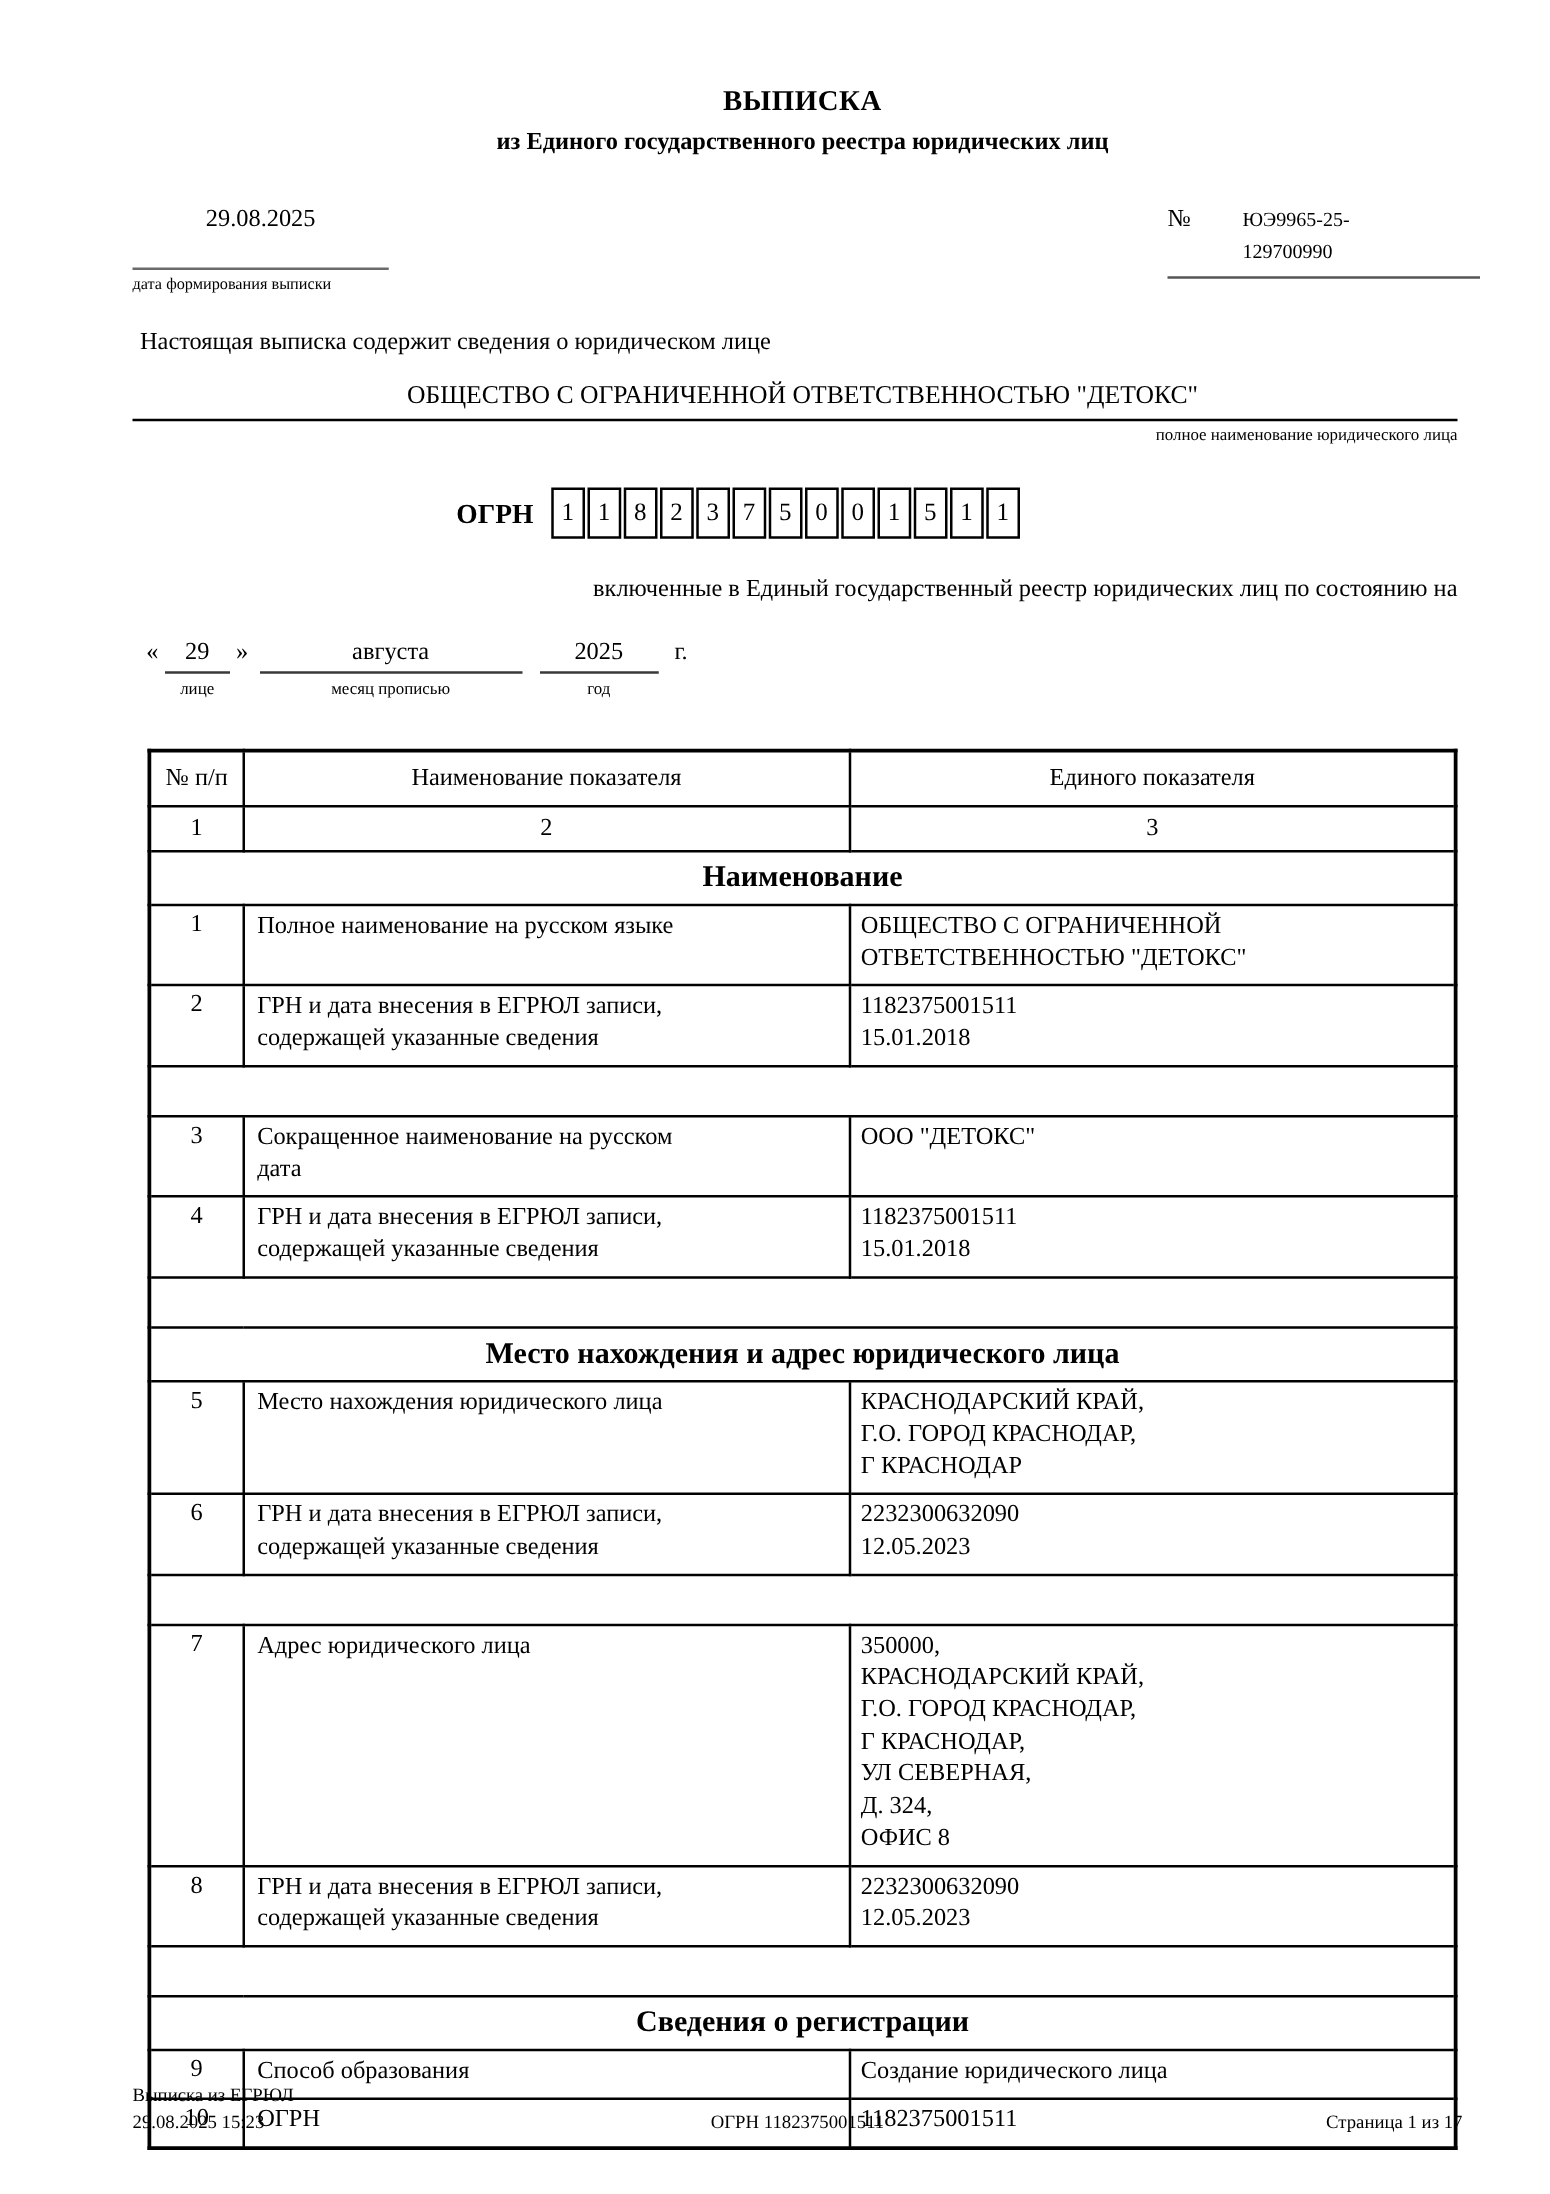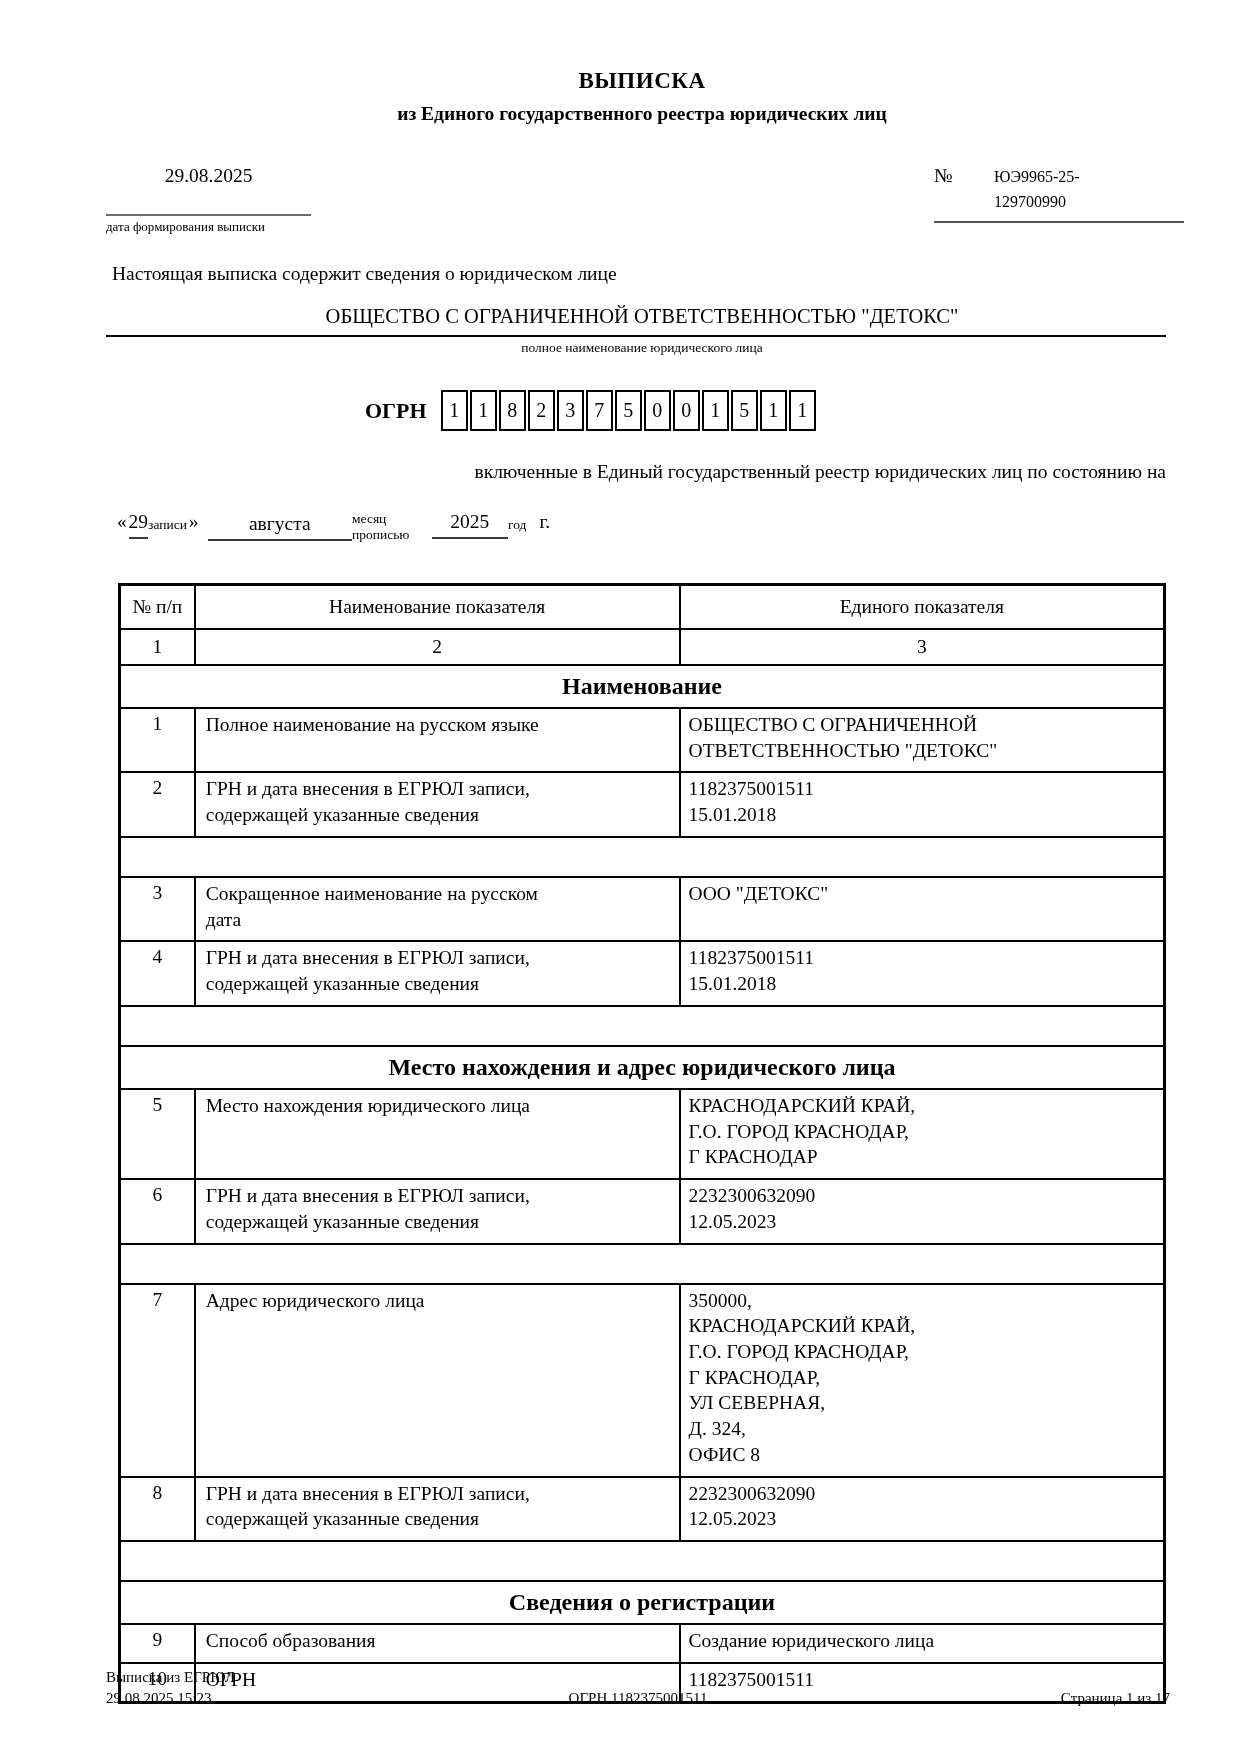--- a/index.html
+++ b/index.html
@@ -23,34 +23,34 @@
   .number-inner{display:flex;align-items:flex-start;}
   .number-sign{font-size:19.5px;width:60px;}
   .number-value{flex:1;text-align:left;font-size:16px;line-height:1.55;}
   .number-block .rule{margin-top:6px;border-color:#555;}
 
   .intro-line{margin-top:28px;font-size:19.5px;margin-left:-6px;}
 
   .org-block{margin-top:20px;}
   .org-name{text-align:center;font-size:20.5px;}
   .org-rule{border-top:2.5px solid #000;margin-top:7px;margin-left:-12px;}
-  .org-block .caption{text-align:center;font-size:13.5px;}
+  .org-block .caption{text-align:right;font-size:13.5px;}
 
   .ogrn-row{margin-top:34px;display:flex;align-items:center;margin-left:247px;}
   .ogrn-label{font-weight:bold;font-size:22px;margin-right:14px;}
   .ogrn-boxes{display:flex;}
   .ogrn-box{width:23px;height:37px;border:2px solid #000;margin-left:2px;
     display:flex;align-items:center;justify-content:center;font-size:20px;background:#fff;}
   .ogrn-box:first-child{margin-left:0;}
 
   .included-line{margin-top:30px;font-size:19.5px;margin-left:-6px;text-align:right;}
 
   .asof-row{margin-top:24px;display:flex;align-items:flex-start;margin-left:-6px;}
   .asof-q{font-size:19.5px;line-height:30px;padding:0 5px;}
-  .field{display:inline-flex;flex-direction:row;align-items:center;justify-content:center;}
+  .field{display:inline-flex;flex-direction:column;align-items:center;}
   .fline{display:block;text-align:center;font-size:19.5px;line-height:30px;
     border-bottom:2px solid #3a3a3a;width:100%;}
   .fcap{font-size:13.5px;margin-top:4px;}
   .w-day{width:52px;}
   .w-month{width:210px;margin-left:4px;}
   .w-year{width:95px;margin-left:14px;}
   .g-suffix{margin-left:8px;}
 
   table.registry{border-collapse:collapse;width:1048px;margin-top:40px;
     font-size:19.5px;border:3px solid #000;}
@@ -121,21 +121,21 @@
         <span class="ogrn-box">1</span>
       </span>
   </div>
 
   <div class="included-line">включенные в Единый государственный реестр юридических лиц по состоянию на</div>
 
   <div class="asof-row">
     <span class="asof-q">«</span>
     <span class="field w-day">
       <span class="fline">29</span>
-      <span class="fcap">записи</span>
+      <span class="fcap">лице</span>
     </span>
     <span class="asof-q">»</span>
     <span class="field w-month">
       <span class="fline">августа</span>
       <span class="fcap">месяц прописью</span>
     </span>
     <span class="field w-year">
       <span class="fline">2025</span>
       <span class="fcap">год</span>
     </span>

